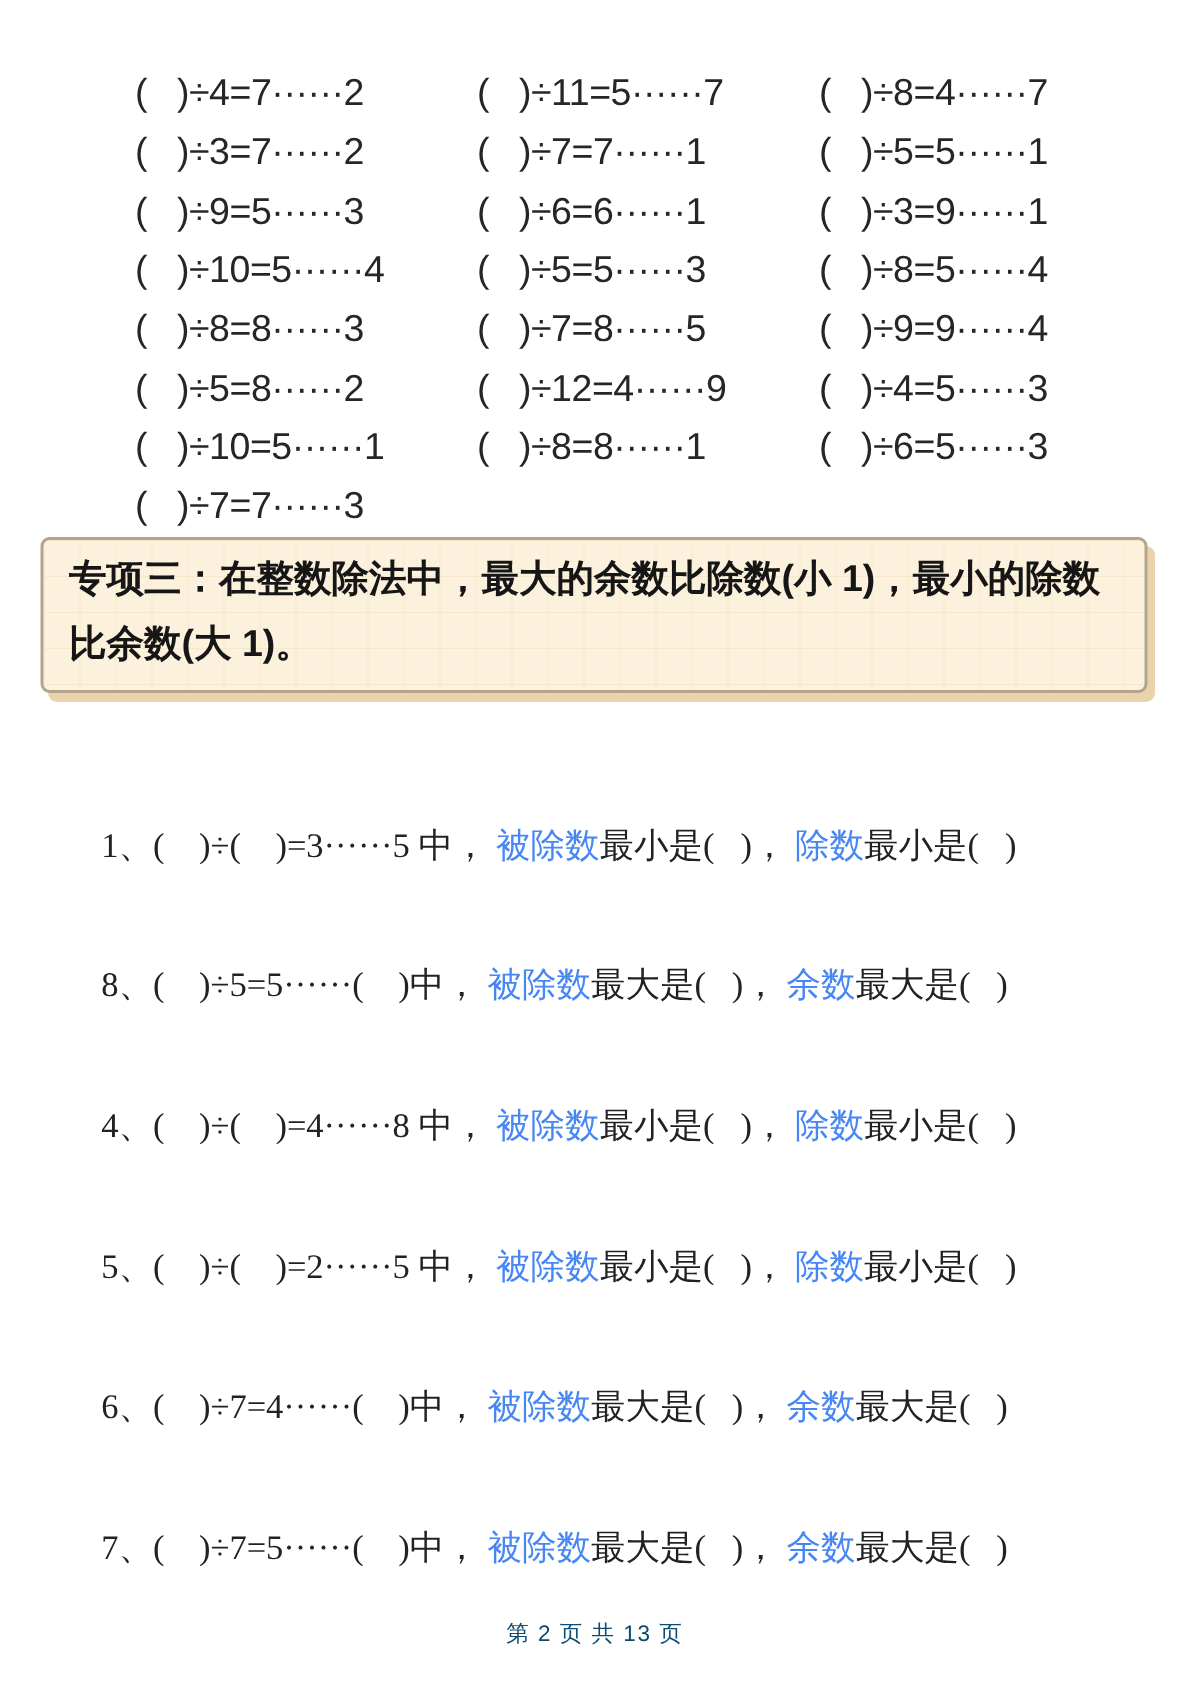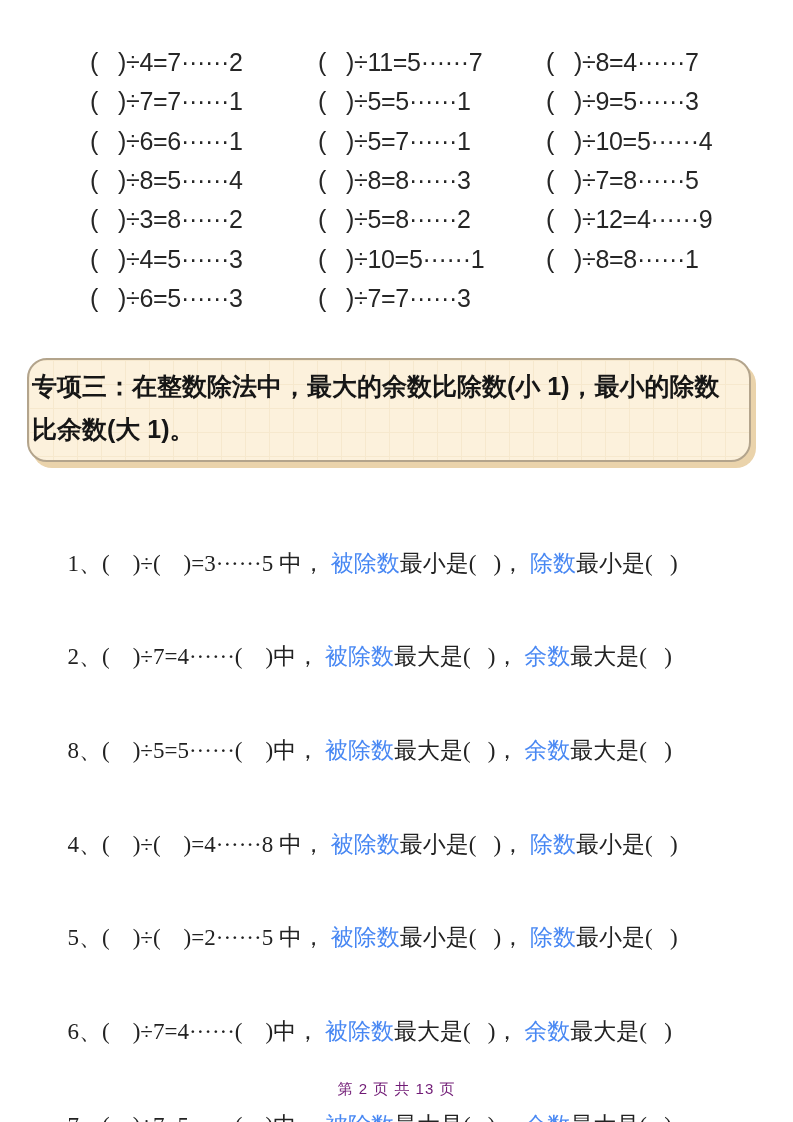--- a/index.html
+++ b/index.html
@@ -11,81 +11,80 @@
   .eq-grid{
     position:absolute;left:90px;top:43px;
     display:grid;grid-template-columns:228px 228px 247px;grid-auto-rows:39.3px;
     align-items:center;
     font-size:25px;letter-spacing:-0.3px;white-space:pre;color:#262626;
   }
   .eq-cell{font-family:Liberation Sans, sans-serif;}
   
   .rule-box{
     position:absolute;left:27px;top:358px;width:700px;
-    padding:5px 17px 9px 3px;
+    padding:5px 17px 9px 17px;
     background-color:#fcf1dc;
     background-image:
       linear-gradient(#f6e8cd 1px, transparent 1px),
       linear-gradient(90deg,#f6e8cd 1px, transparent 1px);
     background-size:24px 24px;
-    border:2px solid #b3a48c;border-radius:20px;
+    border:2px solid #b3a48c;border-radius:6px;
     box-shadow:5px 6px 0 #ead3ab;
     font-size:25px;font-weight:bold;line-height:43px;color:#161616;
   }
   
   .problems{
     position:absolute;left:33px;top:450px;
     font-size:23px;white-space:pre;color:#222222;
   }
   .problem{height:39.7px;line-height:39.7px;font-family:Liberation Serif, serif;}
   .blue{color:#4787f3;}
   
   .footer{
     position:absolute;left:0;top:1080px;width:793px;
-    text-align:center;font-size:15px;color:#701a75;letter-spacing:1px;
+    text-align:center;font-size:15px;color:#0c4a6e;letter-spacing:1px;
   }
 </style>
 </head>
 <body>
 
 <div class="page">
 
   <div class="eq-grid">
     <span class="eq-cell">(   )÷4=7······2</span>
     <span class="eq-cell">(   )÷11=5······7</span>
     <span class="eq-cell">(   )÷8=4······7</span>
+    <span class="eq-cell">(   )÷3=7······2</span>
     <span class="eq-cell">(   )÷7=7······1</span>
     <span class="eq-cell">(   )÷5=5······1</span>
     <span class="eq-cell">(   )÷9=5······3</span>
     <span class="eq-cell">(   )÷6=6······1</span>
-    <span class="eq-cell">(   )÷5=7······1</span>
+    <span class="eq-cell">(   )÷3=9······1</span>
     <span class="eq-cell">(   )÷10=5······4</span>
+    <span class="eq-cell">(   )÷5=5······3</span>
     <span class="eq-cell">(   )÷8=5······4</span>
     <span class="eq-cell">(   )÷8=8······3</span>
     <span class="eq-cell">(   )÷7=8······5</span>
-    <span class="eq-cell">(   )÷3=8······2</span>
+    <span class="eq-cell">(   )÷9=9······4</span>
     <span class="eq-cell">(   )÷5=8······2</span>
     <span class="eq-cell">(   )÷12=4······9</span>
     <span class="eq-cell">(   )÷4=5······3</span>
     <span class="eq-cell">(   )÷10=5······1</span>
     <span class="eq-cell">(   )÷8=8······1</span>
     <span class="eq-cell">(   )÷6=5······3</span>
     <span class="eq-cell">(   )÷7=7······3</span>
   </div>
 
   <div class="rule-box">
     <span>专项三：在整数除法中，最大的余数比除数(小 1)，最小的除数比余数(大 1)。</span>
   </div>
 
   <div class="problems">
     <div class="problem">
       <span>1、(    )÷(    )=3······5 中， </span><span class="blue">被除数</span><span>最小是(   )， </span><span class="blue">除数</span><span>最小是(   )</span>
-    </div>
-    <div class="problem">
-      <span>2、(    )÷7=4······(    )中， </span><span class="blue">被除数</span><span>最大是(   )， </span><span class="blue">余数</span><span>最大是(   )</span>
     </div>
     <div class="problem">
       <span>8、(    )÷5=5······(    )中， </span><span class="blue">被除数</span><span>最大是(   )， </span><span class="blue">余数</span><span>最大是(   )</span>
     </div>
     <div class="problem">
       <span>4、(    )÷(    )=4······8 中， </span><span class="blue">被除数</span><span>最小是(   )， </span><span class="blue">除数</span><span>最小是(   )</span>
     </div>
     <div class="problem">
       <span>5、(    )÷(    )=2······5 中， </span><span class="blue">被除数</span><span>最小是(   )， </span><span class="blue">除数</span><span>最小是(   )</span>
     </div>

